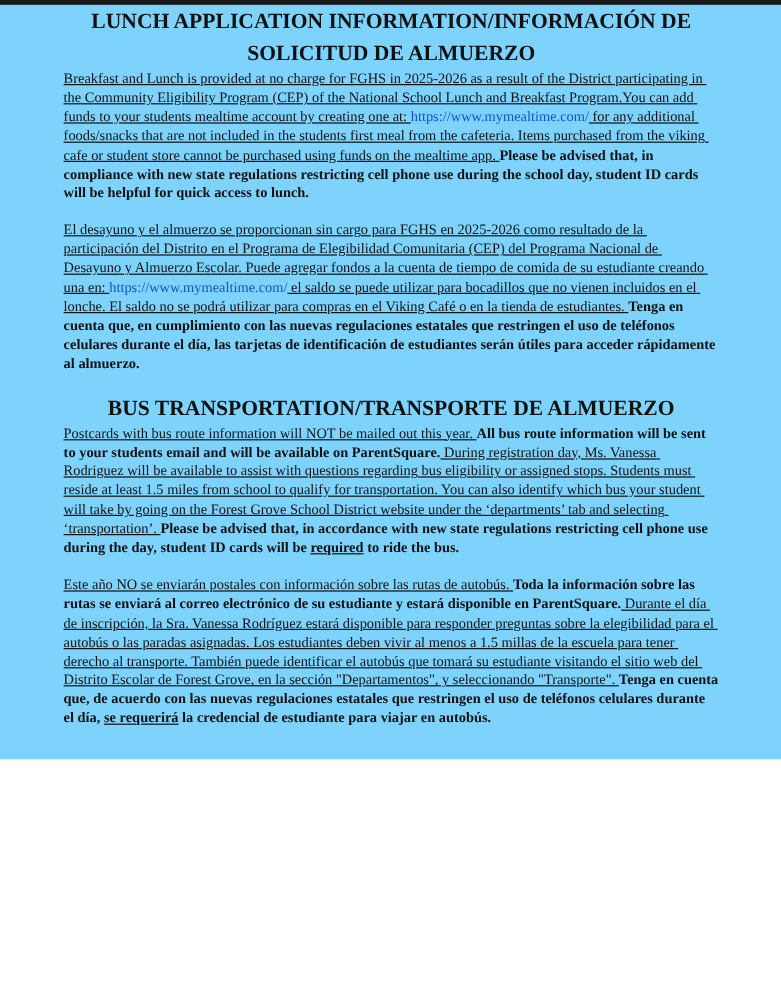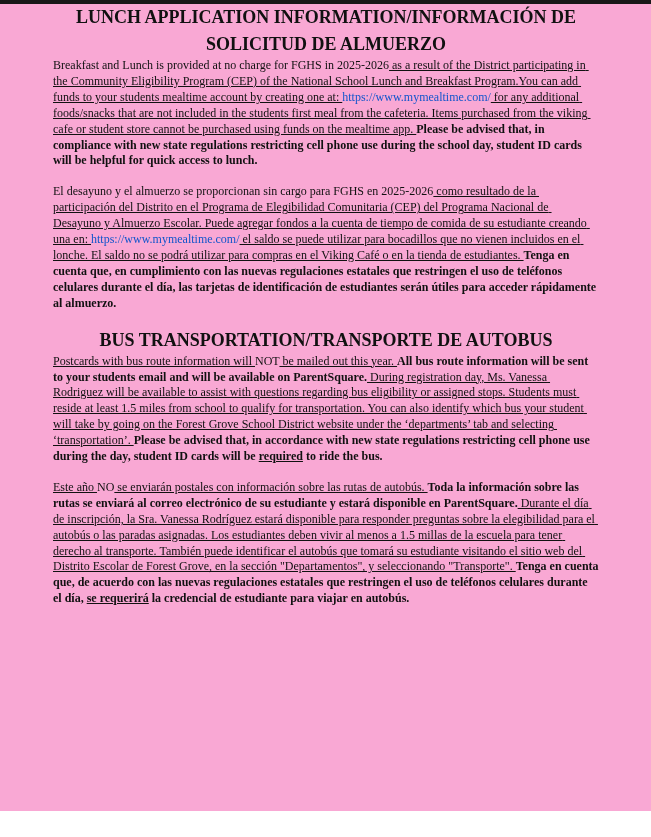--- a/index.html
+++ b/index.html
@@ -3,22 +3,22 @@
 <meta charset="utf-8">
 <style>
   html, body {
     margin: 0;
     padding: 0;
     background: #ffffff;
   }
   .page {
     position: relative;
     width: 651px;
-    height: 811px;
-    background: #f9a8d4;
+    height: 633px;
+    background: #7dd3fc;
     overflow: hidden;
     font-family: "Liberation Serif", "DejaVu Serif", serif;
     color: #1a1a1a;
   }
   .top-bar {
     position: absolute;
     top: 0; left: 0;
     width: 100%;
     height: 4px;
     background: #181818;
@@ -43,41 +43,41 @@
   p.doc-paragraph {
     font-size: 12px;
     line-height: 15.9px;
     margin: 0 0 15px 0;
     text-align: left;
     color: #111111;
   }
   .run { white-space: pre-wrap; }
   .run.normal { font-weight: 400; text-decoration: underline; }
   .run.bold { font-weight: 700; text-align: center; }
-  .run.underline { }
+  .run.underline { text-decoration: underline; }
   .run.bold-underline { font-weight: 700; text-decoration: underline; }
   .run.link {
     color: #1155cc;
     cursor: pointer;
   }
 </style>
 </head>
 <body>
 
 <div class="page">
   <div class="top-bar"></div>
 
   <div class="doc-body">
 
     <h1 class="doc-heading heading-1">LUNCH APPLICATION INFORMATION/INFORMACIÓN DE SOLICITUD DE ALMUERZO</h1>
 
     <p class="doc-paragraph"><span class="run underline">Breakfast and Lunch is provided at no charge for FGHS in 2025-2026</span><span class="run normal"> as a result of the District participating in the Community Eligibility Program (CEP) of the National School Lunch and Breakfast Program.You can add funds to your students mealtime account by creating one at: </span><a class="run link" style="color: rgb(17, 85, 204);">https://www.mymealtime.com/</a><span class="run normal"> for any additional foods/snacks that are not included in the students first meal from the cafeteria. Items purchased from the viking cafe or student store cannot be purchased using funds on the mealtime app. </span><span class="run bold">Please be advised that, in compliance with new state regulations restricting cell phone use during the school day, student ID cards will be helpful for quick access to lunch.</span></p>
 
     <p class="doc-paragraph"><span class="run underline">El desayuno y el almuerzo se proporcionan sin cargo para FGHS en 2025-2026</span><span class="run normal"> como resultado de la participación del Distrito en el Programa de Elegibilidad Comunitaria (CEP) del Programa Nacional de Desayuno y Almuerzo Escolar. Puede agregar fondos a la cuenta de tiempo de comida de su estudiante creando una en: </span><a class="run link" style="color: rgb(17, 85, 204);">https://www.mymealtime.com/</a><span class="run normal"> el saldo se puede utilizar para bocadillos que no vienen incluidos en el lonche. El saldo no se podrá utilizar para compras en el Viking Café o en la tienda de estudiantes. </span><span class="run bold">Tenga en cuenta que, en cumplimiento con las nuevas regulaciones estatales que restringen el uso de teléfonos celulares durante el día, las tarjetas de identificación de estudiantes serán útiles para acceder rápidamente al almuerzo.</span></p>
 
-    <h1 class="doc-heading heading-2">BUS TRANSPORTATION/TRANSPORTE DE AUTOBUS</h1>
+    <h1 class="doc-heading heading-2">BUS TRANSPORTATION/TRANSPORTE DE ALMUERZO</h1>
 
     <p class="doc-paragraph"><span class="run normal">Postcards with bus route information will </span><span class="run underline">NOT</span><span class="run normal"> be mailed out this year. </span><span class="run bold">All bus route information will be sent to your students email and will be available on ParentSquare.</span><span class="run normal"> During registration day, Ms. Vanessa Rodriguez will be available to assist with questions regarding bus eligibility or assigned stops. Students must reside at least 1.5 miles from school to qualify for transportation. You can also identify which bus your student will take by going on the Forest Grove School District website under the ‘departments’ tab and selecting ‘transportation’. </span><span class="run bold">Please be advised that, in accordance with new state regulations restricting cell phone use during the day, student ID cards will be </span><span class="run bold-underline">required</span><span class="run bold"> to ride the bus.</span></p>
 
     <p class="doc-paragraph"><span class="run normal">Este año </span><span class="run underline">NO</span><span class="run normal"> se enviarán postales con información sobre las rutas de autobús. </span><span class="run bold">Toda la información sobre las rutas se enviará al correo electrónico de su estudiante y estará disponible en ParentSquare.</span><span class="run normal"> Durante el día de inscripción, la Sra. Vanessa Rodríguez estará disponible para responder preguntas sobre la elegibilidad para el autobús o las paradas asignadas. Los estudiantes deben vivir al menos a 1.5 millas de la escuela para tener derecho al transporte. También puede identificar el autobús que tomará su estudiante visitando el sitio web del Distrito Escolar de Forest Grove, en la sección "Departamentos", y seleccionando "Transporte". </span><span class="run bold">Tenga en cuenta que, de acuerdo con las nuevas regulaciones estatales que restringen el uso de teléfonos celulares durante el día, </span><span class="run bold-underline">se requerirá</span><span class="run bold"> la credencial de estudiante para viajar en autobús.</span></p>
 
   </div>
 </div>
 
 </body></html>

